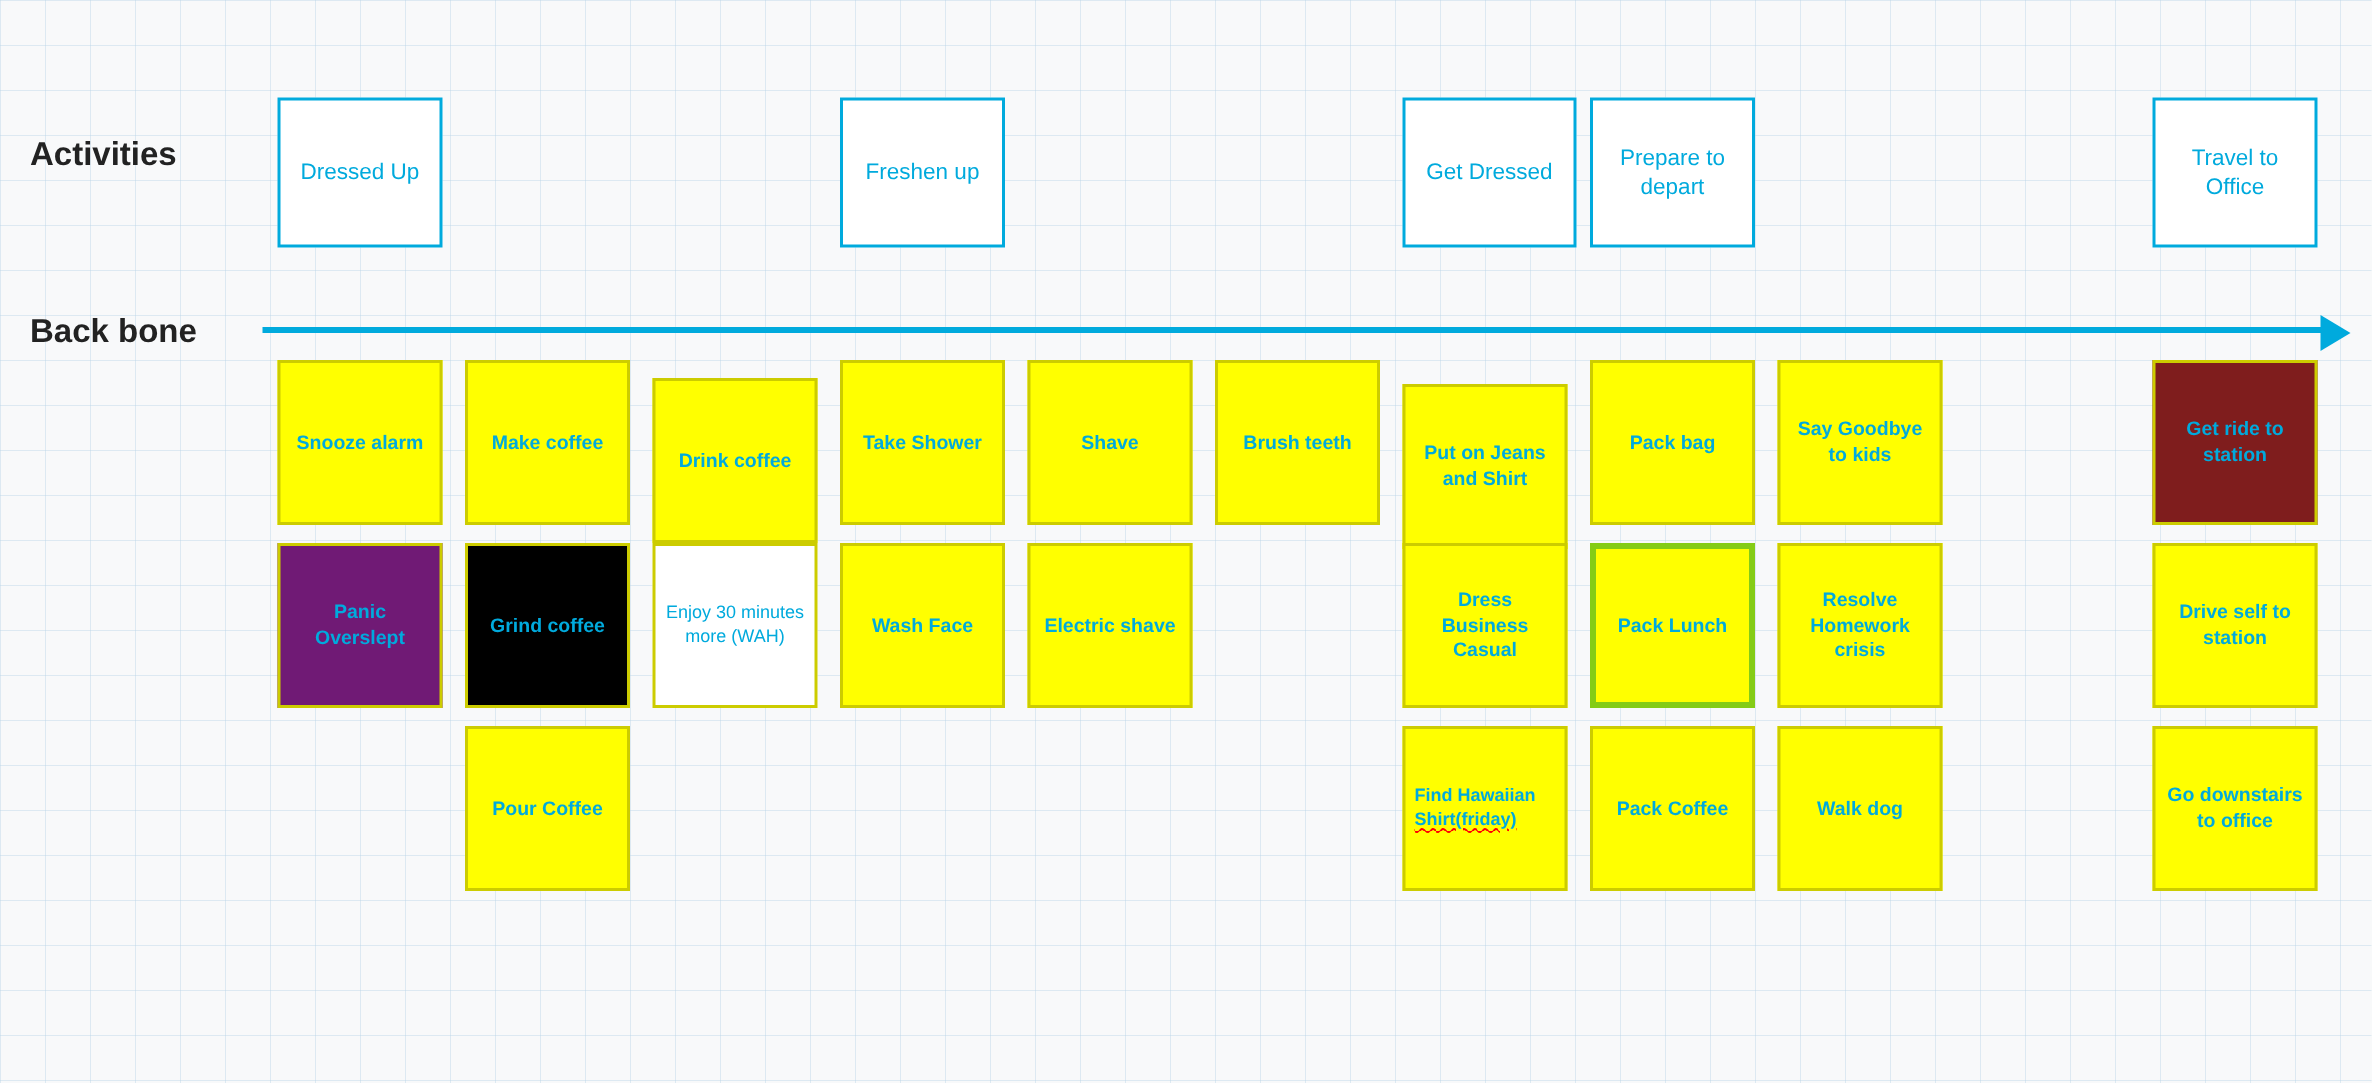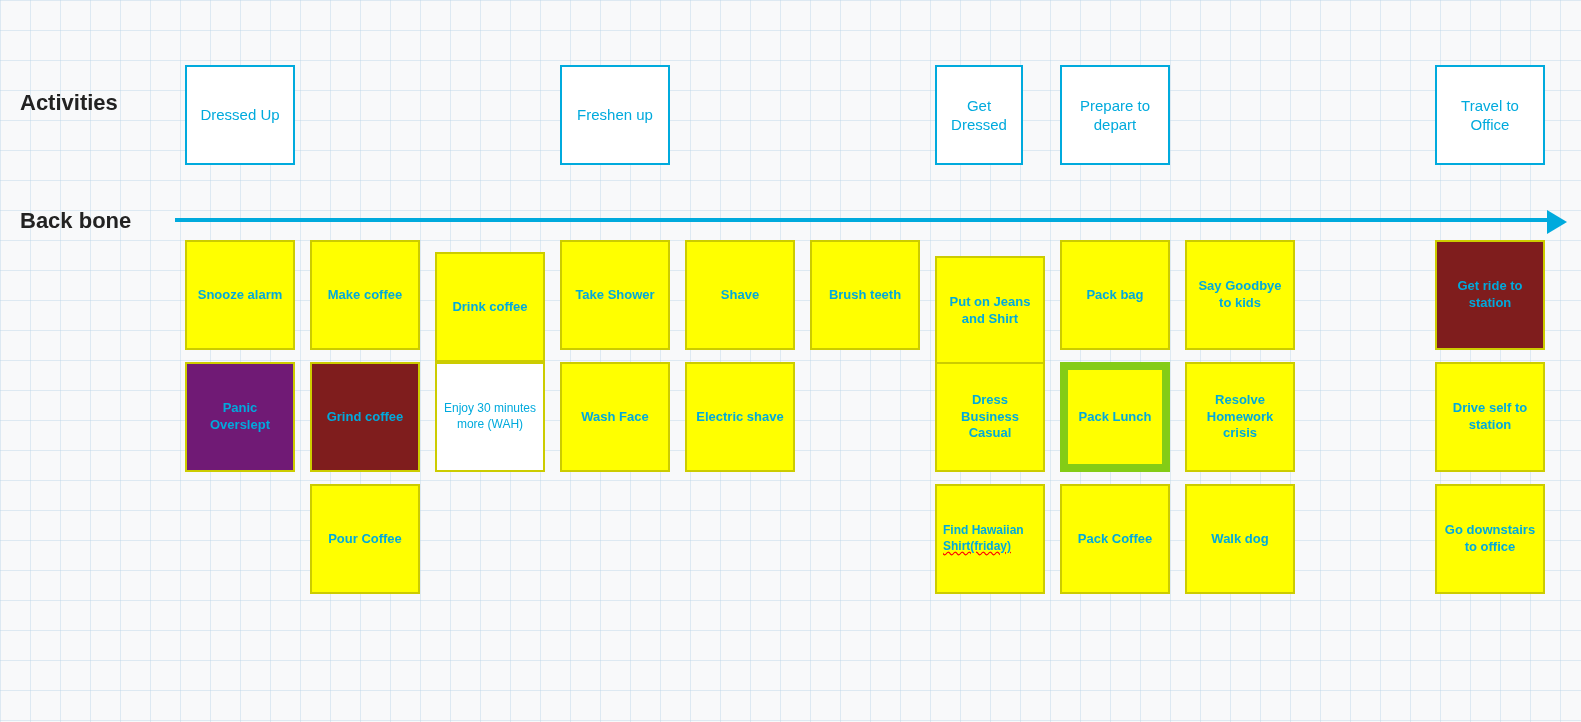--- a/index.html
+++ b/index.html
@@ -48,21 +48,21 @@
     <span>Dressed Up</span>
   </div>
 
   <div style="position:absolute; top:65px; left:560px; width:110px; min-height:100px;
               border:2px solid #00aadd; background:white; color:#00aadd; font-size:15px;
               text-align:center; display:flex; align-items:center; justify-content:center;
               padding:8px; line-height:1.3; font-family:Arial,sans-serif;">
     <span>Freshen up</span>
   </div>
 
-  <div style="position:absolute; top:65px; left:935px; width:88px; min-height:100px;
+  <div style="position:absolute; top:65px; left:935px; width:116px; min-height:100px;
               border:2px solid #00aadd; background:white; color:#00aadd; font-size:15px;
               text-align:center; display:flex; align-items:center; justify-content:center;
               padding:12px; line-height:1.3; font-family:Arial,sans-serif;">
     <span>Get Dressed</span>
   </div>
 
   <div style="position:absolute; top:65px; left:1060px; width:110px; min-height:100px;
               border:2px solid #00aadd; background:white; color:#00aadd; font-size:15px;
               text-align:center; display:flex; align-items:center; justify-content:center;
               padding:8px; line-height:1.3; font-family:Arial,sans-serif;">
@@ -147,21 +147,21 @@
   </div>
 
   <div style="position:absolute; top:362px; left:185px; width:110px; height:110px;
               background:#701a75; border:2px solid #cccc00; color:#00aadd; font-size:13px;
               font-weight:600; text-align:center; display:flex; align-items:center;
               justify-content:center; padding:6px; line-height:1.3; font-family:Arial,sans-serif;">
     <span>Panic Overslept</span>
   </div>
 
   <div style="position:absolute; top:362px; left:310px; width:110px; height:110px;
-              background:#7f1d1d; border:2px solid #cccc00; color:#00aadd; font-size:13px;
+              background:#000000; border:2px solid #cccc00; color:#00aadd; font-size:13px;
               font-weight:600; text-align:center; display:flex; align-items:center;
               justify-content:center; padding:6px; line-height:1.3; font-family:Arial,sans-serif;">
     <span>Grind coffee</span>
   </div>
 
   <div style="position:absolute; top:362px; left:435px; width:110px; height:110px;
               background:white; border:2px solid #cccc00; color:#00aadd; font-size:12px;
               text-align:center; display:flex; align-items:center;
               justify-content:center; padding:6px; line-height:1.3; font-family:Arial,sans-serif;">
     <span>Enjoy 30 minutes more (WAH)</span>
@@ -182,21 +182,21 @@
   </div>
 
   <div style="position:absolute; top:362px; left:935px; width:110px; height:110px;
               background:#ffff00; border:2px solid #cccc00; color:#00aadd; font-size:13px;
               font-weight:600; text-align:center; display:flex; align-items:center;
               justify-content:center; padding:6px; line-height:1.3; font-family:Arial,sans-serif;">
     <span>Dress Business Casual</span>
   </div>
 
   <div style="position:absolute; top:362px; left:1060px; width:110px; height:110px;
-              background:#ffff00; border:8px solid #84cc16; color:#00aadd; font-size:13px;
+              background:#ffff00; border:4px solid #84cc16; color:#00aadd; font-size:13px;
               font-weight:600; text-align:center; display:flex; align-items:center;
               justify-content:center; padding:6px; line-height:1.3; font-family:Arial,sans-serif;">
     <span>Pack Lunch</span>
   </div>
 
   <div style="position:absolute; top:362px; left:1185px; width:110px; height:110px;
               background:#ffff00; border:2px solid #cccc00; color:#00aadd; font-size:13px;
               font-weight:600; text-align:center; display:flex; align-items:center;
               justify-content:center; padding:6px; line-height:1.3; font-family:Arial,sans-serif;">
     <span>Resolve Homework crisis</span>

